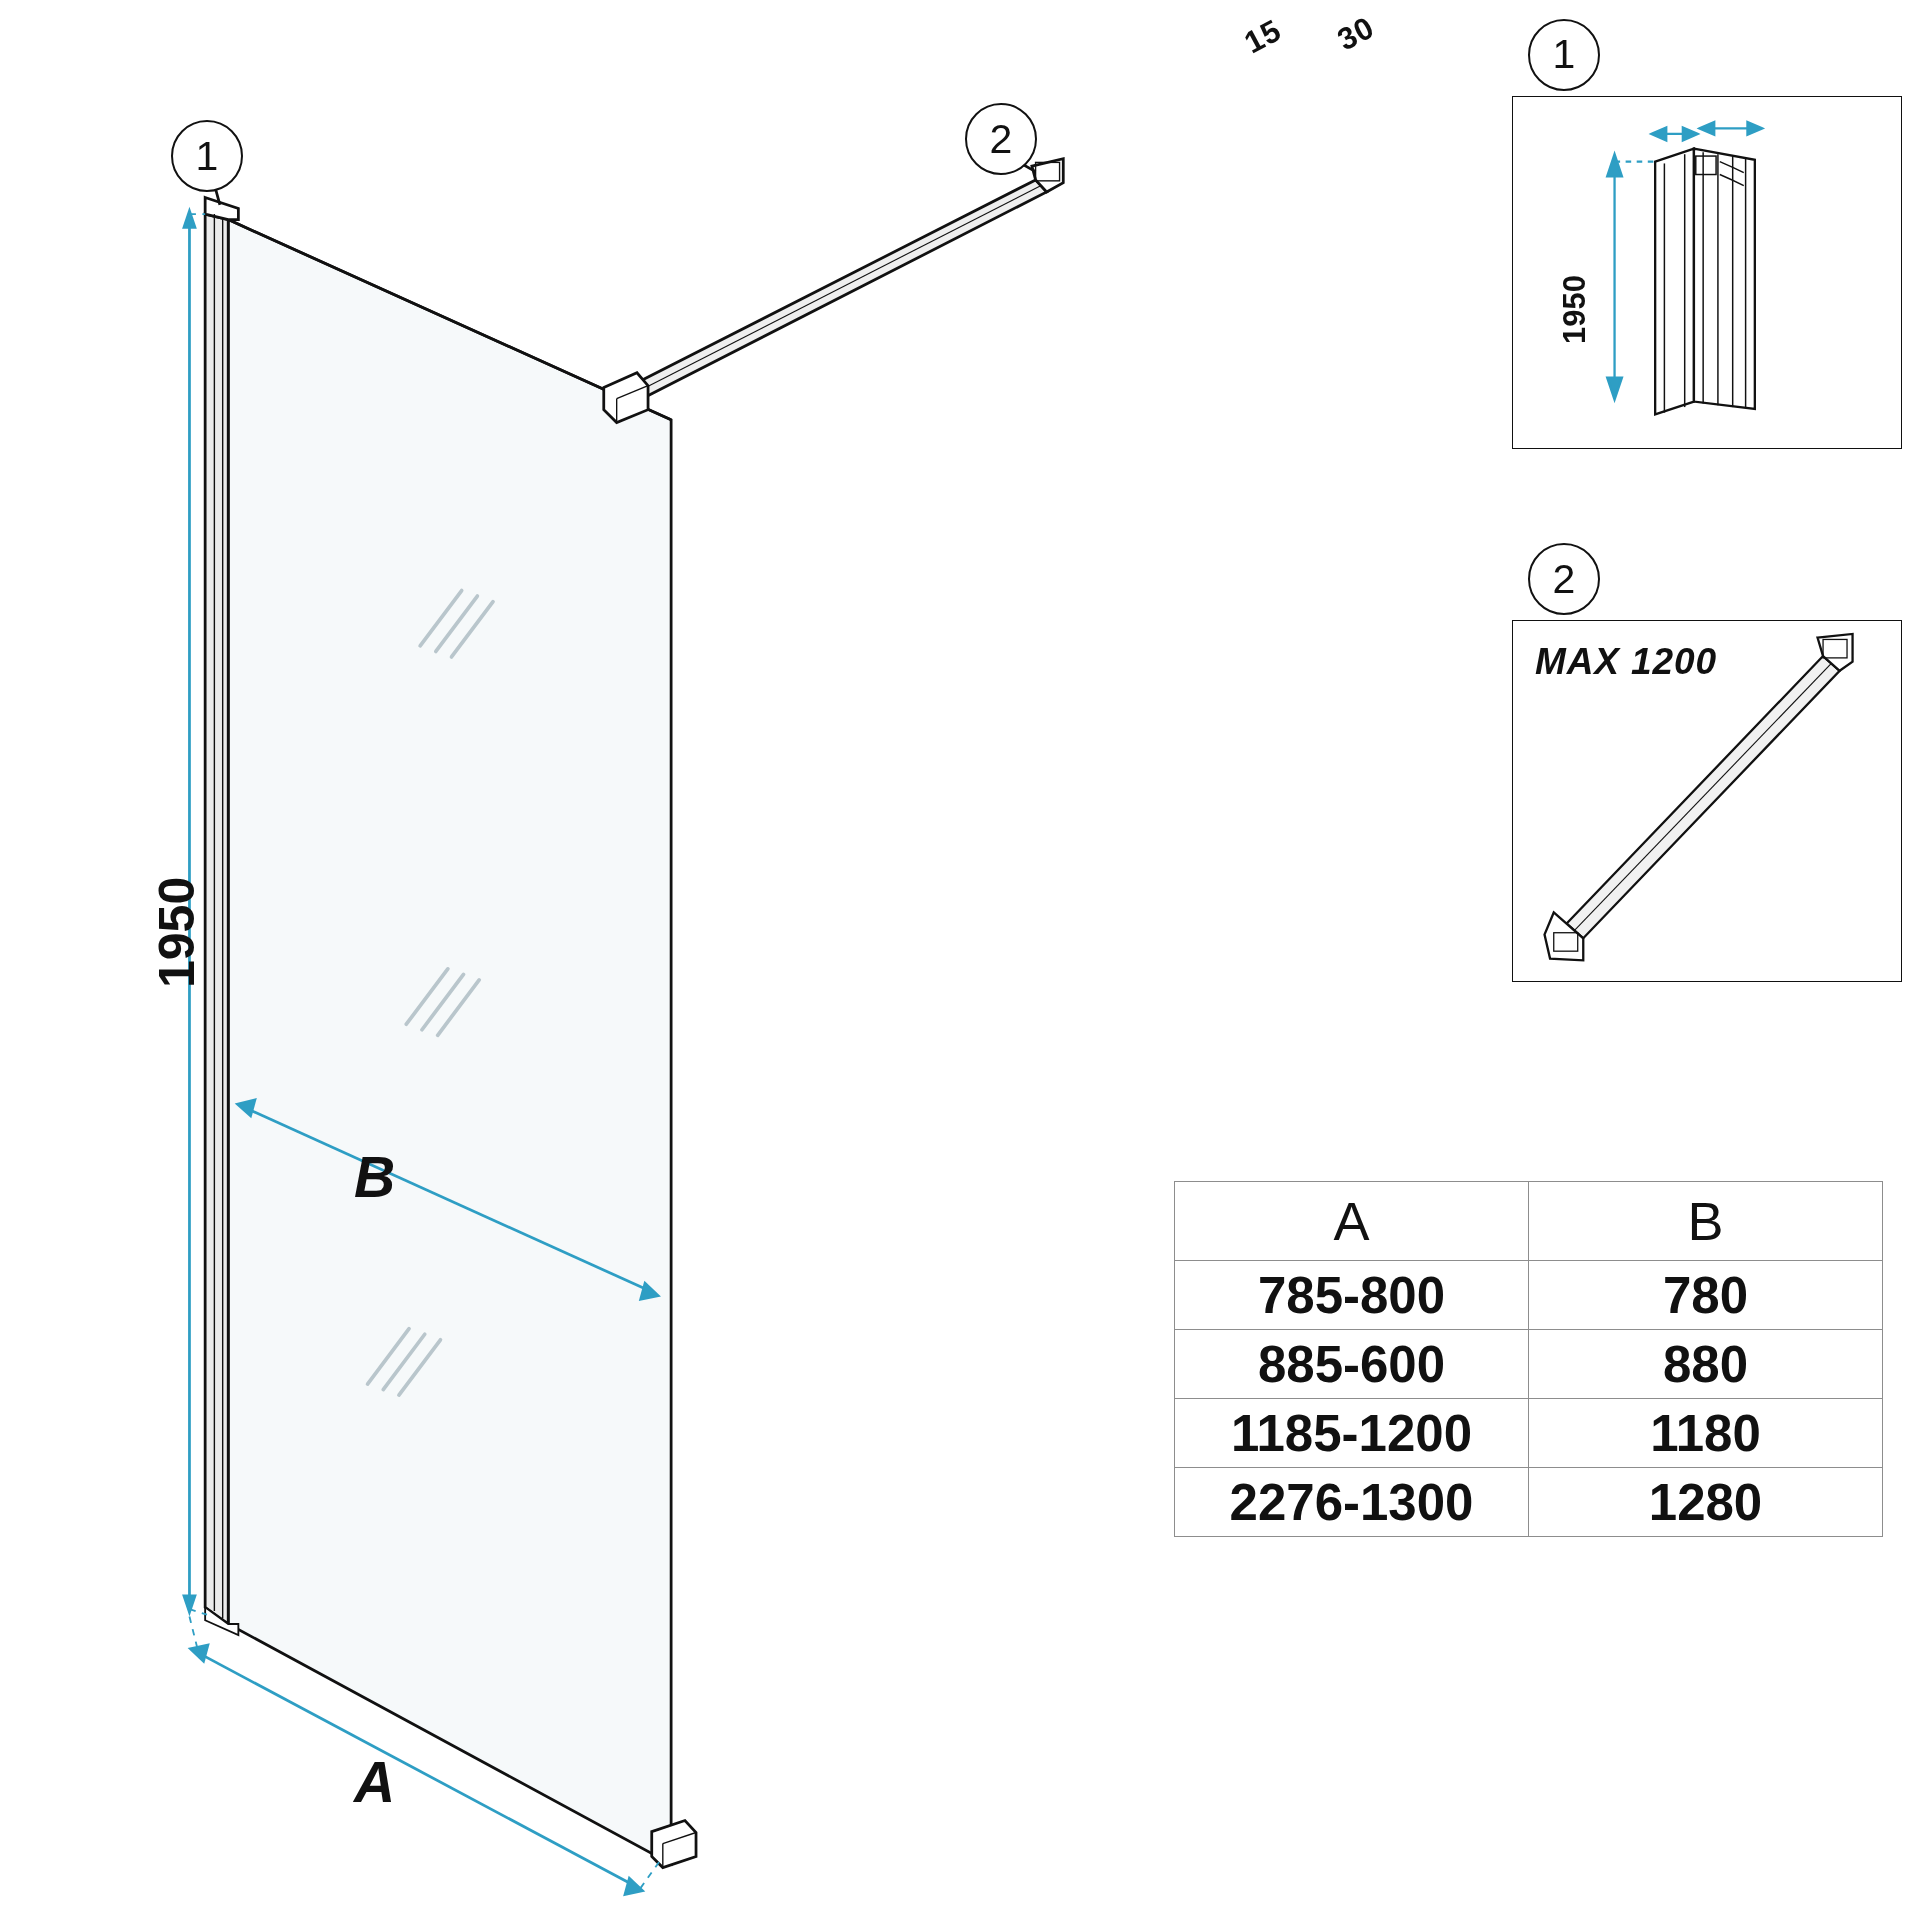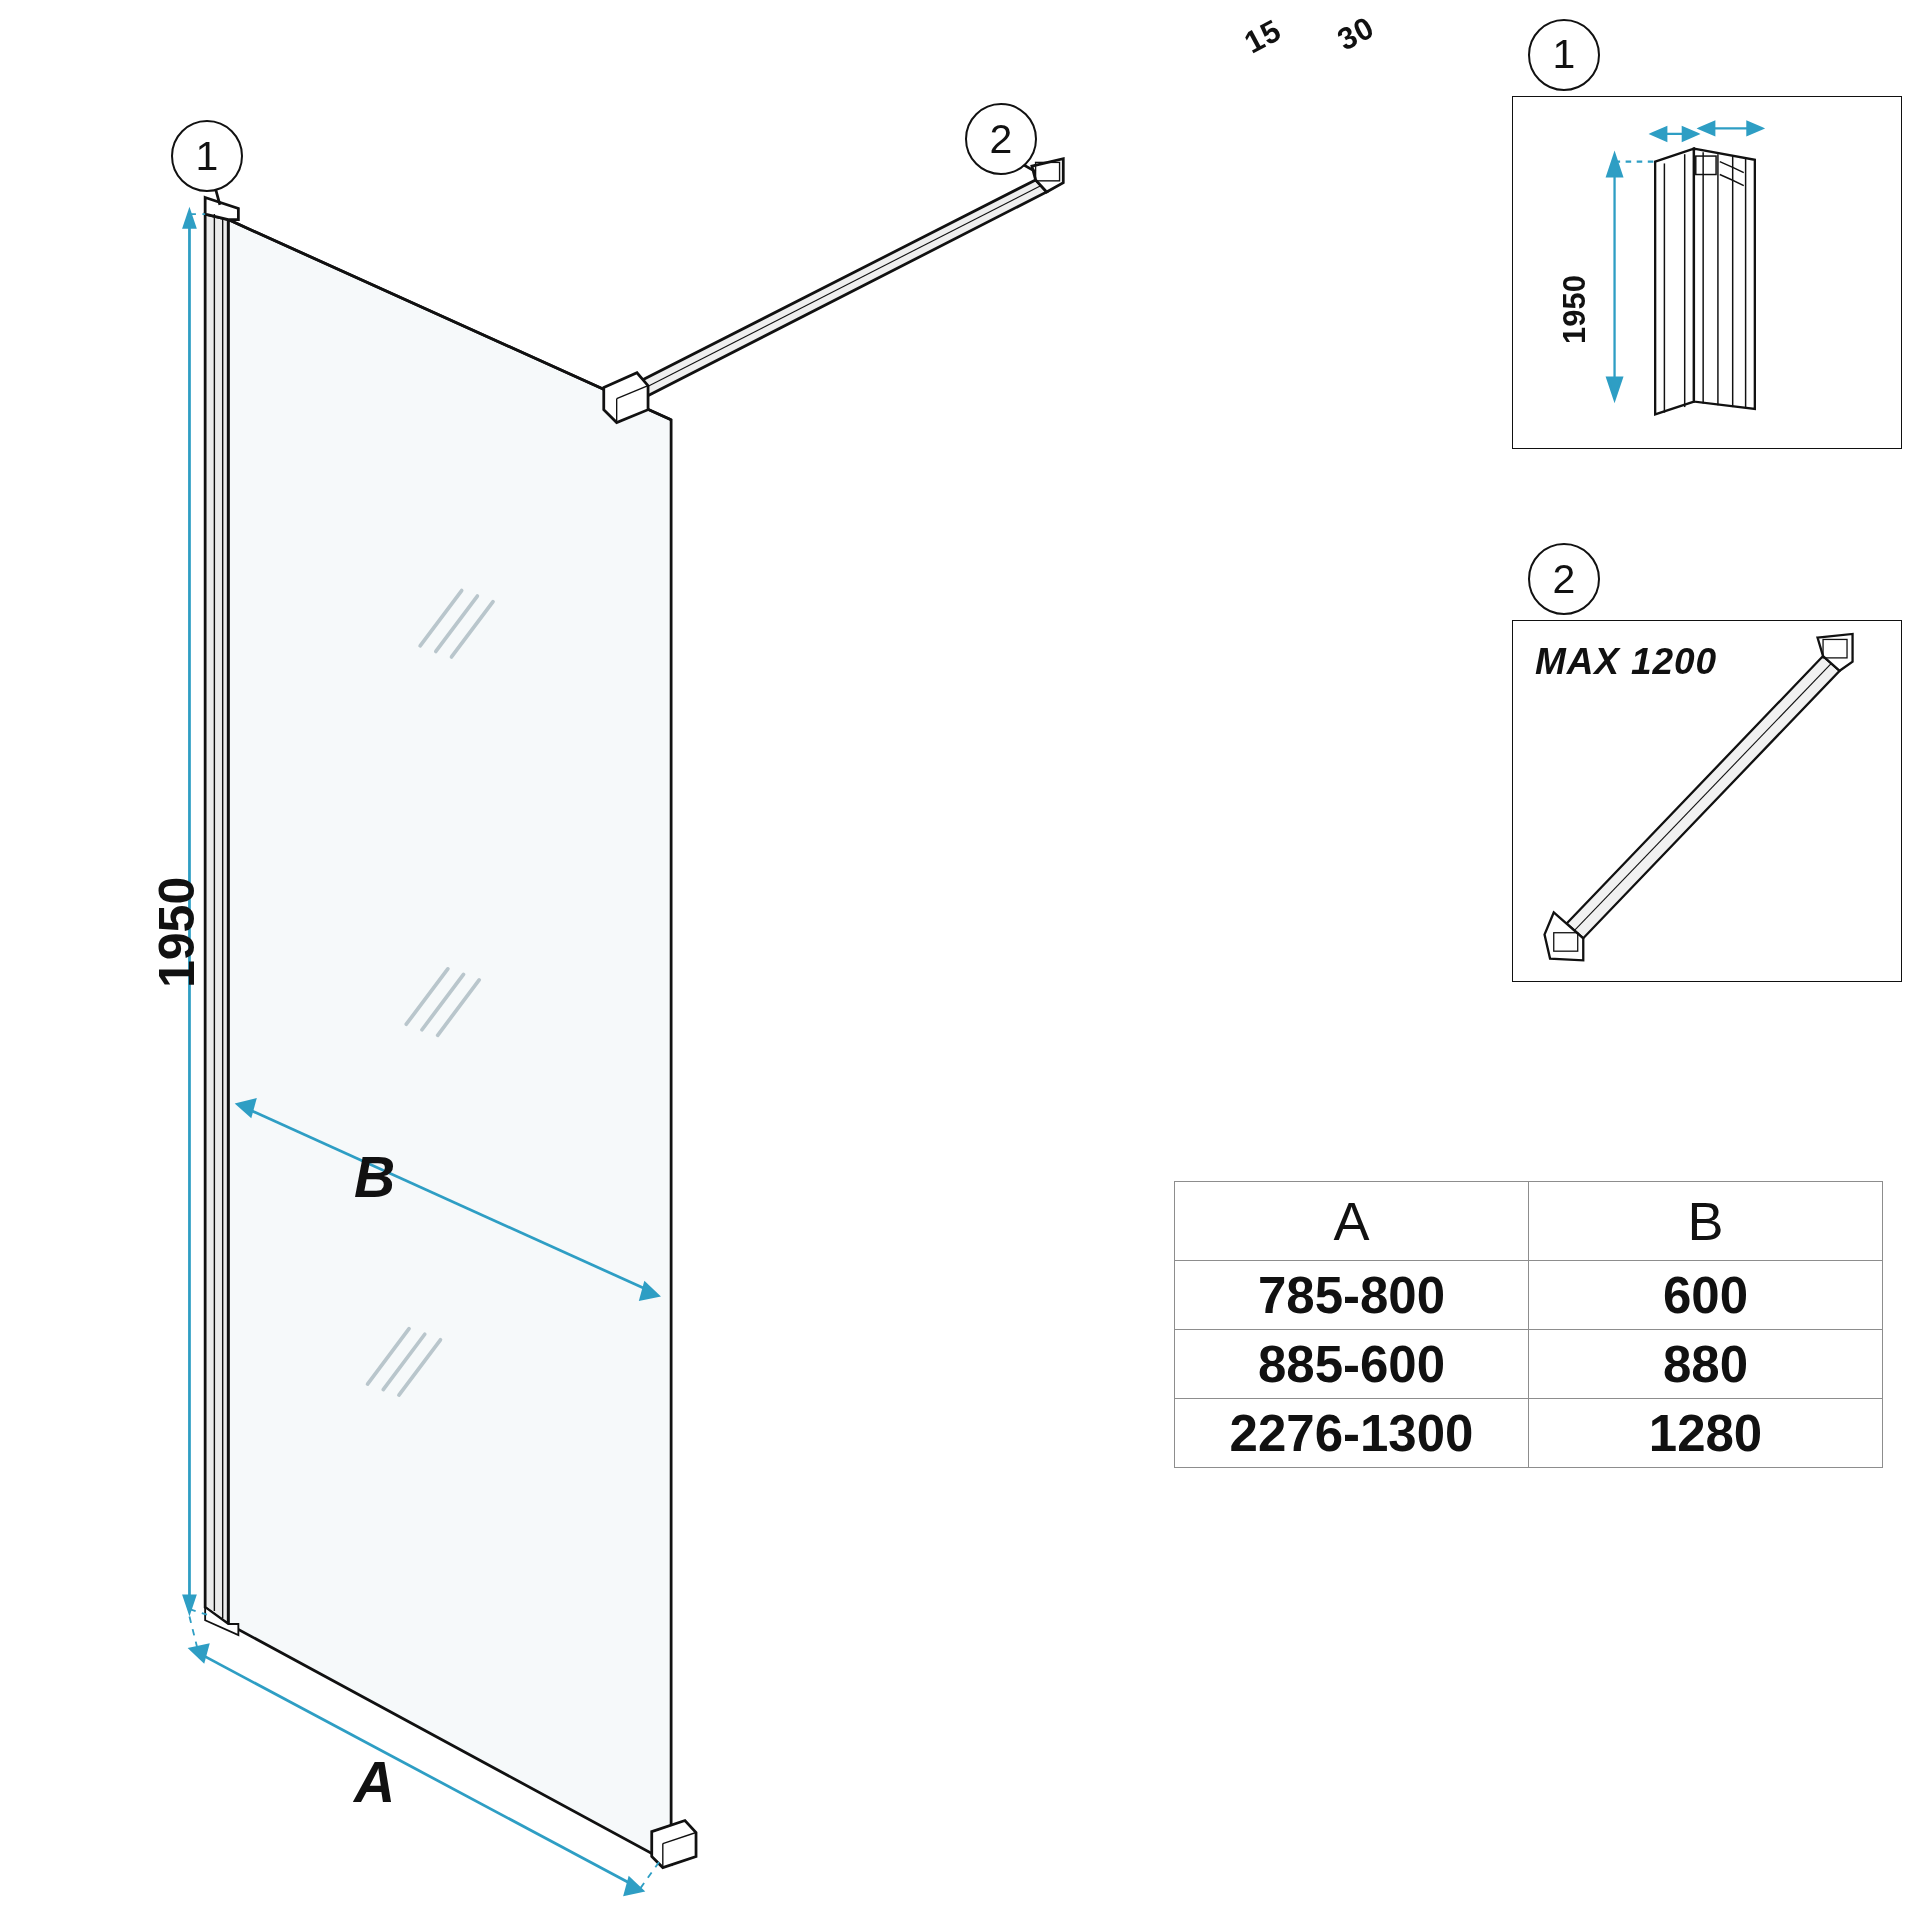--- a/index.html
+++ b/index.html
@@ -189,27 +189,31 @@
   <table class="table" style="left:1174px;top:1181px;">
     <thead>
       <tr>
         <th class="col-a">A</th>
         <th class="col-b">B</th>
       </tr>
     </thead>
     <tbody>
       <tr>
         <td class="col-a">785-800</td>
-        <td class="col-b">600</td>
+        <td class="col-b">780</td>
       </tr>
       <tr>
         <td class="col-a">885-600</td>
         <td class="col-b">880</td>
       </tr>
       <tr>
+        <td class="col-a">1185-1200</td>
+        <td class="col-b">1180</td>
+      </tr>
+      <tr>
         <td class="col-a">2276-1300</td>
         <td class="col-b">1280</td>
       </tr>
     </tbody>
   </table>
 
 </div>
 
 
 </body></html>

